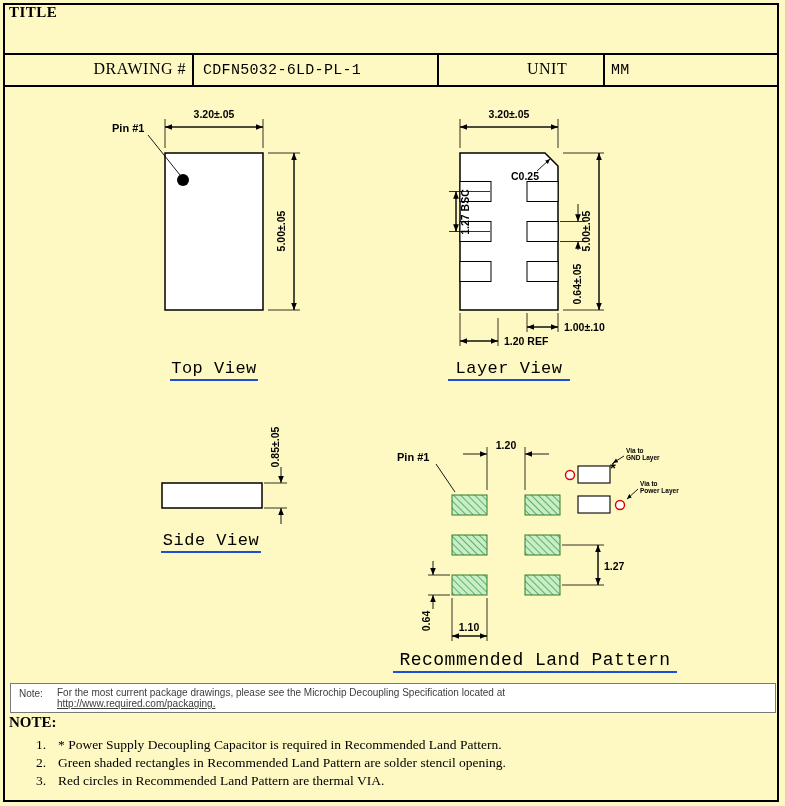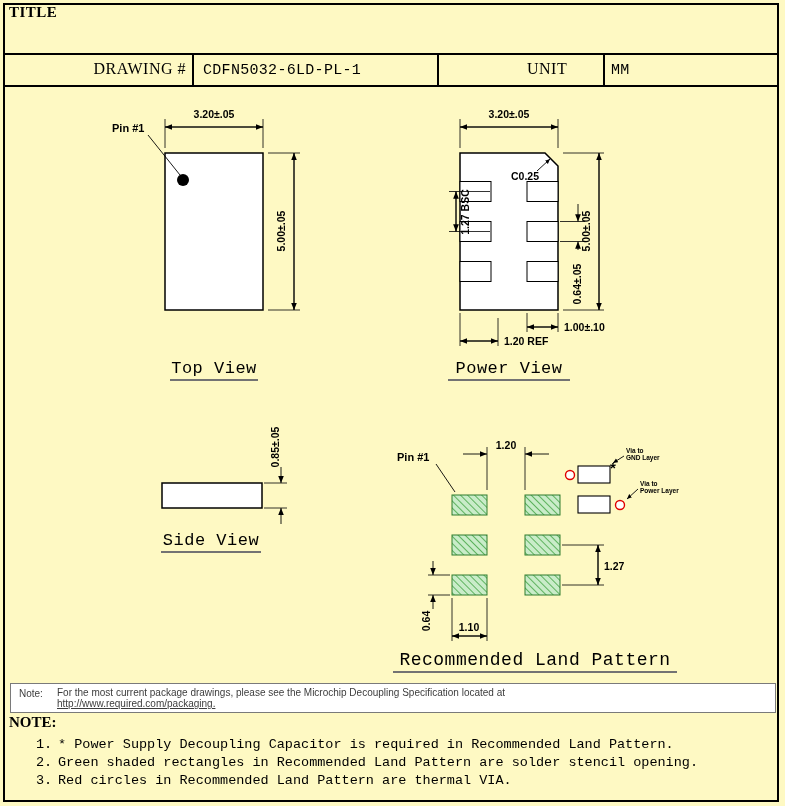--- a/index.html
+++ b/index.html
@@ -13,32 +13,32 @@
   .vrule { position:absolute; width:2px; background:#000; }
 
   .title-label { left:9px; top:4px; font-family:"Liberation Serif", serif; font-weight:bold;
                  font-size:15px; letter-spacing:0.5px; }
   .doc-title   { left:9px; top:25px; font-family:"Liberation Mono", monospace; font-size:16px;
                  letter-spacing:0.2px; white-space:nowrap; }
   .hdr-bold    { font-family:"Liberation Serif", serif; font-weight:normal; font-size:16px; letter-spacing:0.5px; }
   .hdr-mono    { font-family:"Liberation Mono", monospace; font-size:15px; letter-spacing:0.3px; }
 
   .view-label { position:absolute; text-align:center; font-family:"Liberation Mono", monospace;
-                font-size:17px; letter-spacing:0.5px; border-bottom:2px solid #737373; padding-bottom:1px; }
+                font-size:17px; letter-spacing:0.5px; border-bottom:2px solid #1d4ed8; padding-bottom:1px; }
   .view-label.big { font-size:18px; }
 
   .note-box { position:absolute; left:10px; top:683px; width:766px; height:30px;
               border:1px solid #7a7a7a; background:#fff; }
   .note-box .nb-label { position:absolute; left:8px; top:4px; font-size:10px; color:#3d3d3d; }
   .note-box .nb-line1 { position:absolute; left:46px; top:3px; font-size:10px; color:#3d3d3d; white-space:nowrap; }
   .note-box .nb-link  { position:absolute; left:46px; top:14px; font-size:10px; color:#3d3d3d;
                         text-decoration:underline; white-space:nowrap; }
 
   .notes-heading { left:9px; top:714px; font-family:"Liberation Serif", serif; font-weight:bold; font-size:15px; }
-  .note-item { position:absolute; left:36px; font-family:Liberation Mono, monospace; font-size:13.5px; white-space:nowrap; }
+  .note-item { position:absolute; left:36px; font-family:Liberation Serif, serif; font-size:13.5px; white-space:nowrap; }
   .note-item .num { display:inline-block; width:22px; }
 
   svg.canvas { position:absolute; left:0; top:0; }
   .outline { fill:#fff; stroke:#000; stroke-width:1.5; }
   .pad     { fill:#fff; stroke:#000; stroke-width:1; }
   .cappad  { fill:#fff; stroke:#000; stroke-width:1.1; }
   .ext     { stroke:#000; stroke-width:0.8; }
   .dimline { stroke:#000; stroke-width:0.9; }
   .leader  { stroke:#000; stroke-width:0.9; fill:none; }
   svg text { fill:#000; font-family:"Liberation Sans", sans-serif; font-weight:bold; }
@@ -237,21 +237,21 @@
         <line class="ext" x1="452" y1="598" x2="452" y2="641"></line>
         <line class="ext" x1="487" y1="598" x2="487" y2="641"></line>
         <line class="dimline" x1="452" y1="636" x2="487" y2="636" marker-end="url(#ar)"></line>
         <line class="dimline" x1="487" y1="636" x2="452" y2="636" marker-end="url(#ar)"></line>
         <text class="dim" x="469" y="631" text-anchor="middle">1.10</text>
       </g>
     </g>
   </svg>
 
   <div class="view-label" style="left:170px; top:359px; width:88px">Top View</div>
-  <div class="view-label" style="left:448px; top:359px; width:122px">Power View</div>
+  <div class="view-label" style="left:448px; top:359px; width:122px">Layer View</div>
   <div class="view-label" style="left:161px; top:531px; width:100px">Side View</div>
   <div class="view-label big" style="left:393px; top:650px; width:284px">Recommended Land Pattern</div>
 
   <div class="note-box">
     <div class="nb-label">Note:</div>
     <div class="nb-line1">For the most current package drawings, please see the Microchip Decoupling Specification located at</div>
     <div class="nb-link">http://www.required.com/packaging.</div>
   </div>
 
   <div class="abs notes-heading">NOTE:</div>

